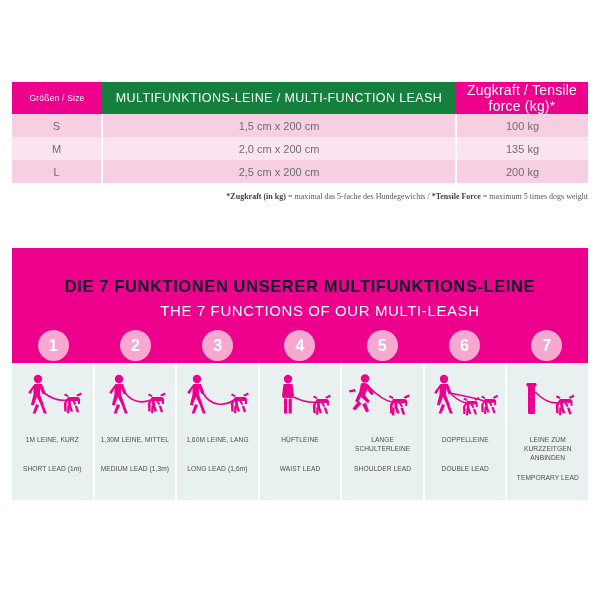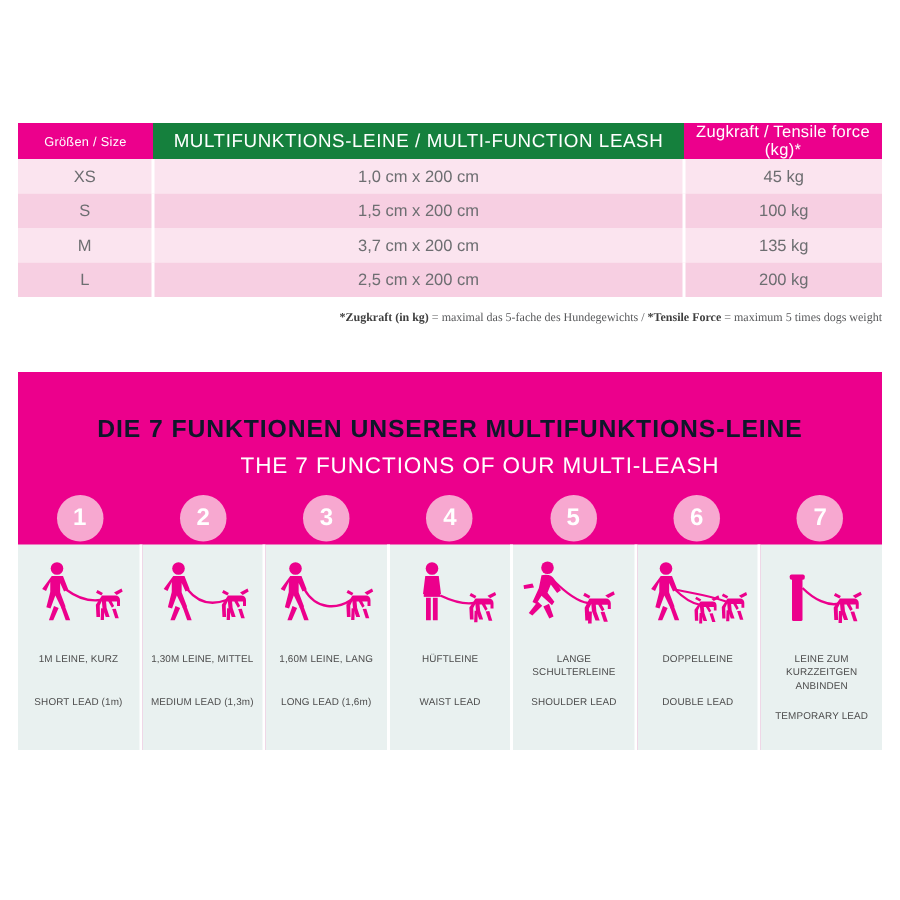--- a/index.html
+++ b/index.html
@@ -50,21 +50,21 @@
     color: #ffffff;
     font-size: 12.5px;
     font-weight: normal;
     text-align: center;
     height: 24px;
     letter-spacing: 0.4px;
   }
   .hdr-right {
     background: #ec008c;
     color: #ffffff;
-    font-size: 11px;
+    font-size: 14px;
     font-weight: normal;
     text-align: center;
     height: 24px;
     width: 132px;
     letter-spacing: 0.2px;
   }
   .size-table td {
     height: 23px;
     text-align: center;
     font-size: 11px;
@@ -200,33 +200,28 @@
 
   <table class="size-table">
     <thead>
       <tr>
         <th class="hdr-left">Größen / Size</th>
         <th class="hdr-mid">MULTIFUNKTIONS-LEINE / MULTI-FUNCTION LEASH</th>
         <th class="hdr-right">Zugkraft / Tensile force (kg)*</th>
       </tr>
     </thead>
     <tbody>
-      <tr class="row-a">
-        <td class="col-size">XS</td>
-        <td class="col-dim">1,0 cm x 200 cm</td>
-        <td class="col-force">45 kg</td>
-      </tr>
       <tr class="row-b">
         <td class="col-size">S</td>
         <td class="col-dim">1,5 cm x 200 cm</td>
         <td class="col-force">100 kg</td>
       </tr>
       <tr class="row-a">
         <td class="col-size">M</td>
-        <td class="col-dim">3,7 cm x 200 cm</td>
+        <td class="col-dim">2,0 cm x 200 cm</td>
         <td class="col-force">135 kg</td>
       </tr>
       <tr class="row-b">
         <td class="col-size">L</td>
         <td class="col-dim">2,5 cm x 200 cm</td>
         <td class="col-force">200 kg</td>
       </tr>
       <tr class="footnote-row">
         <td colspan="3"><b>*Zugkraft (in kg)</b><span> = maximal das 5-fache des Hundegewichts / </span><b>*Tensile Force</b><span> = maximum 5 times dogs weight</span></td>
       </tr>

